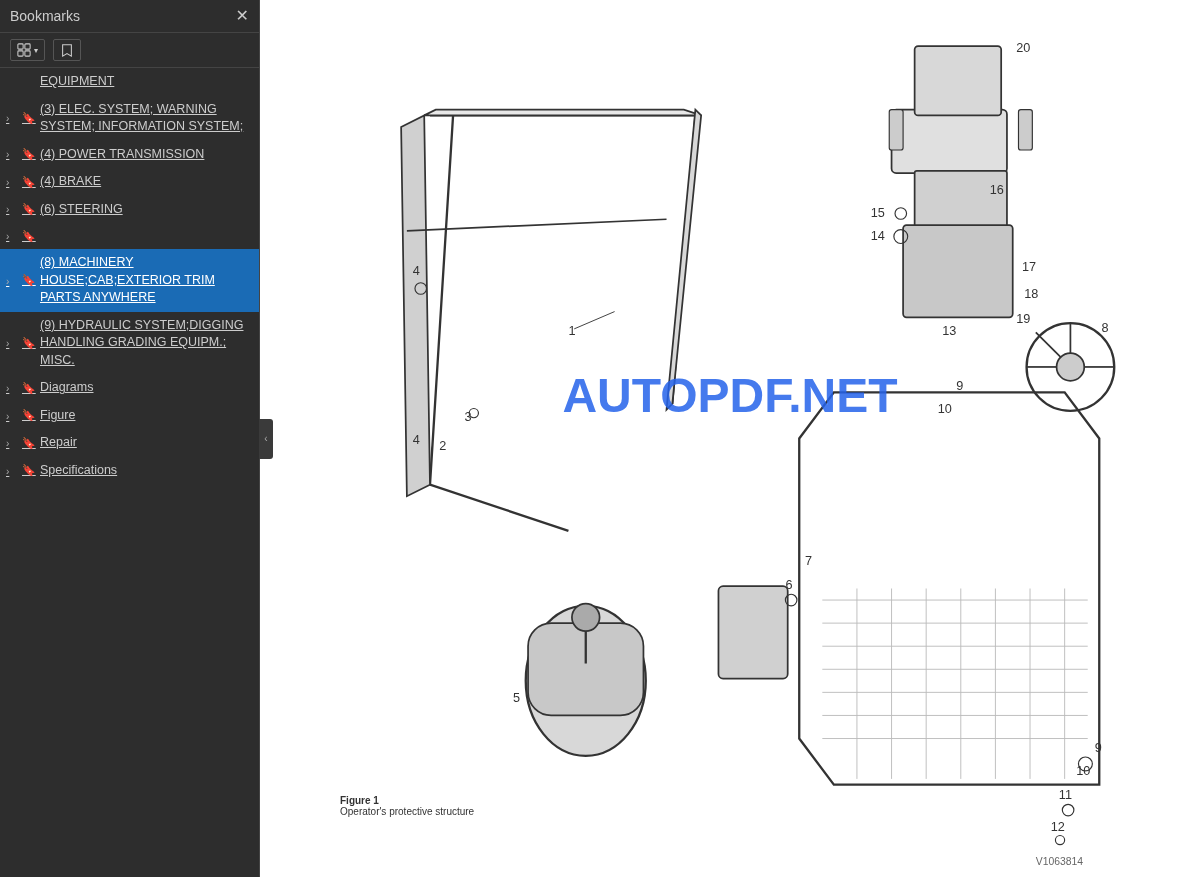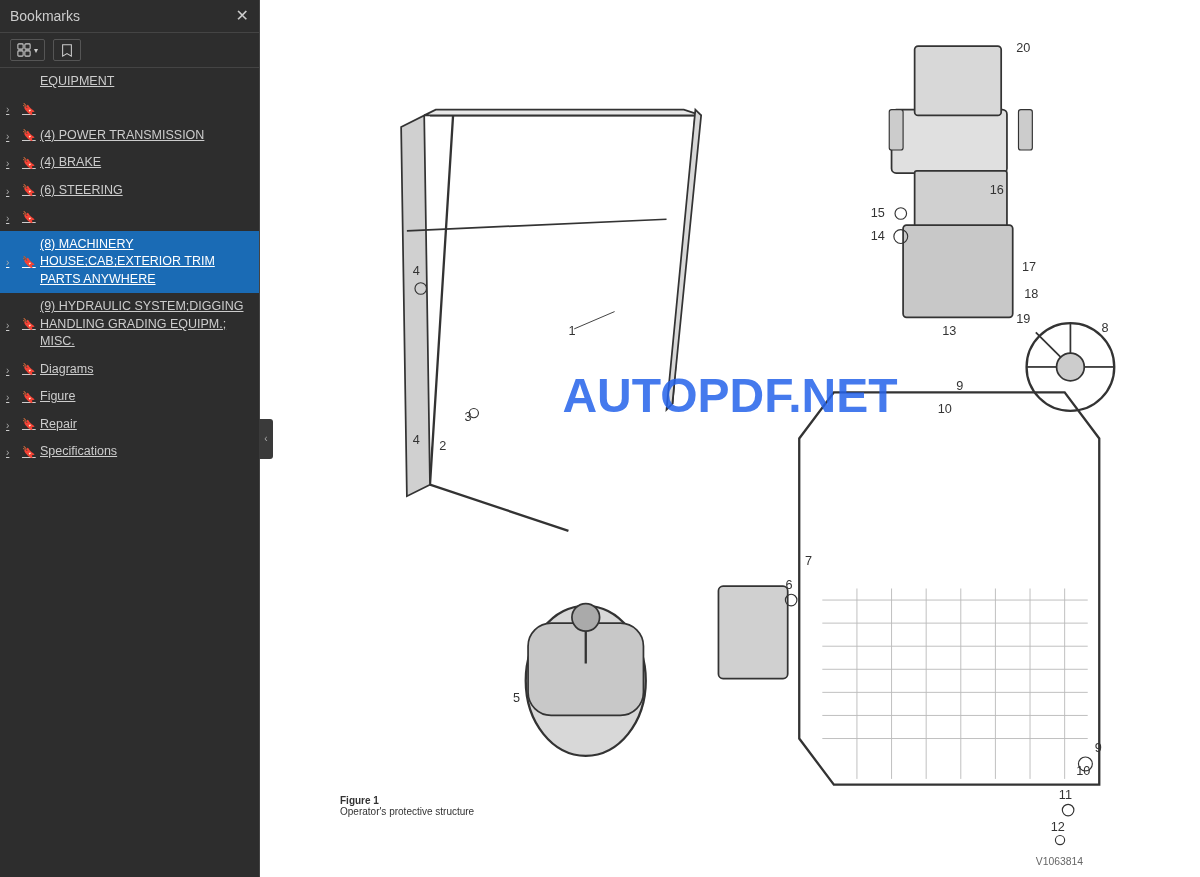--- a/index.html
+++ b/index.html
@@ -234,20 +234,21 @@
   <div class="sidebar-content">
 
   <div class="tree-item">
         <span class="chevron"></span>
         <span class="bookmark-icon" style="font-size: 11px;"></span>
         <span class="item-label">EQUIPMENT</span>
       </div>
       <div class="tree-item">
         <span class="chevron">›</span>
         <span class="bookmark-icon" style="font-size: 11px;">🔖</span>
+        <span class="item-label">(3) ELEC. SYSTEM; WARNING SYSTEM; INFORMATION SYSTEM;</span>
       </div>
       <div class="tree-item">
         <span class="chevron">›</span>
         <span class="bookmark-icon" style="font-size: 11px;">🔖</span>
         <span class="item-label">(4) POWER TRANSMISSION</span>
       </div>
       <div class="tree-item">
         <span class="chevron">›</span>
         <span class="bookmark-icon" style="font-size: 11px;">🔖</span>
         <span class="item-label">(4) BRAKE</span>

